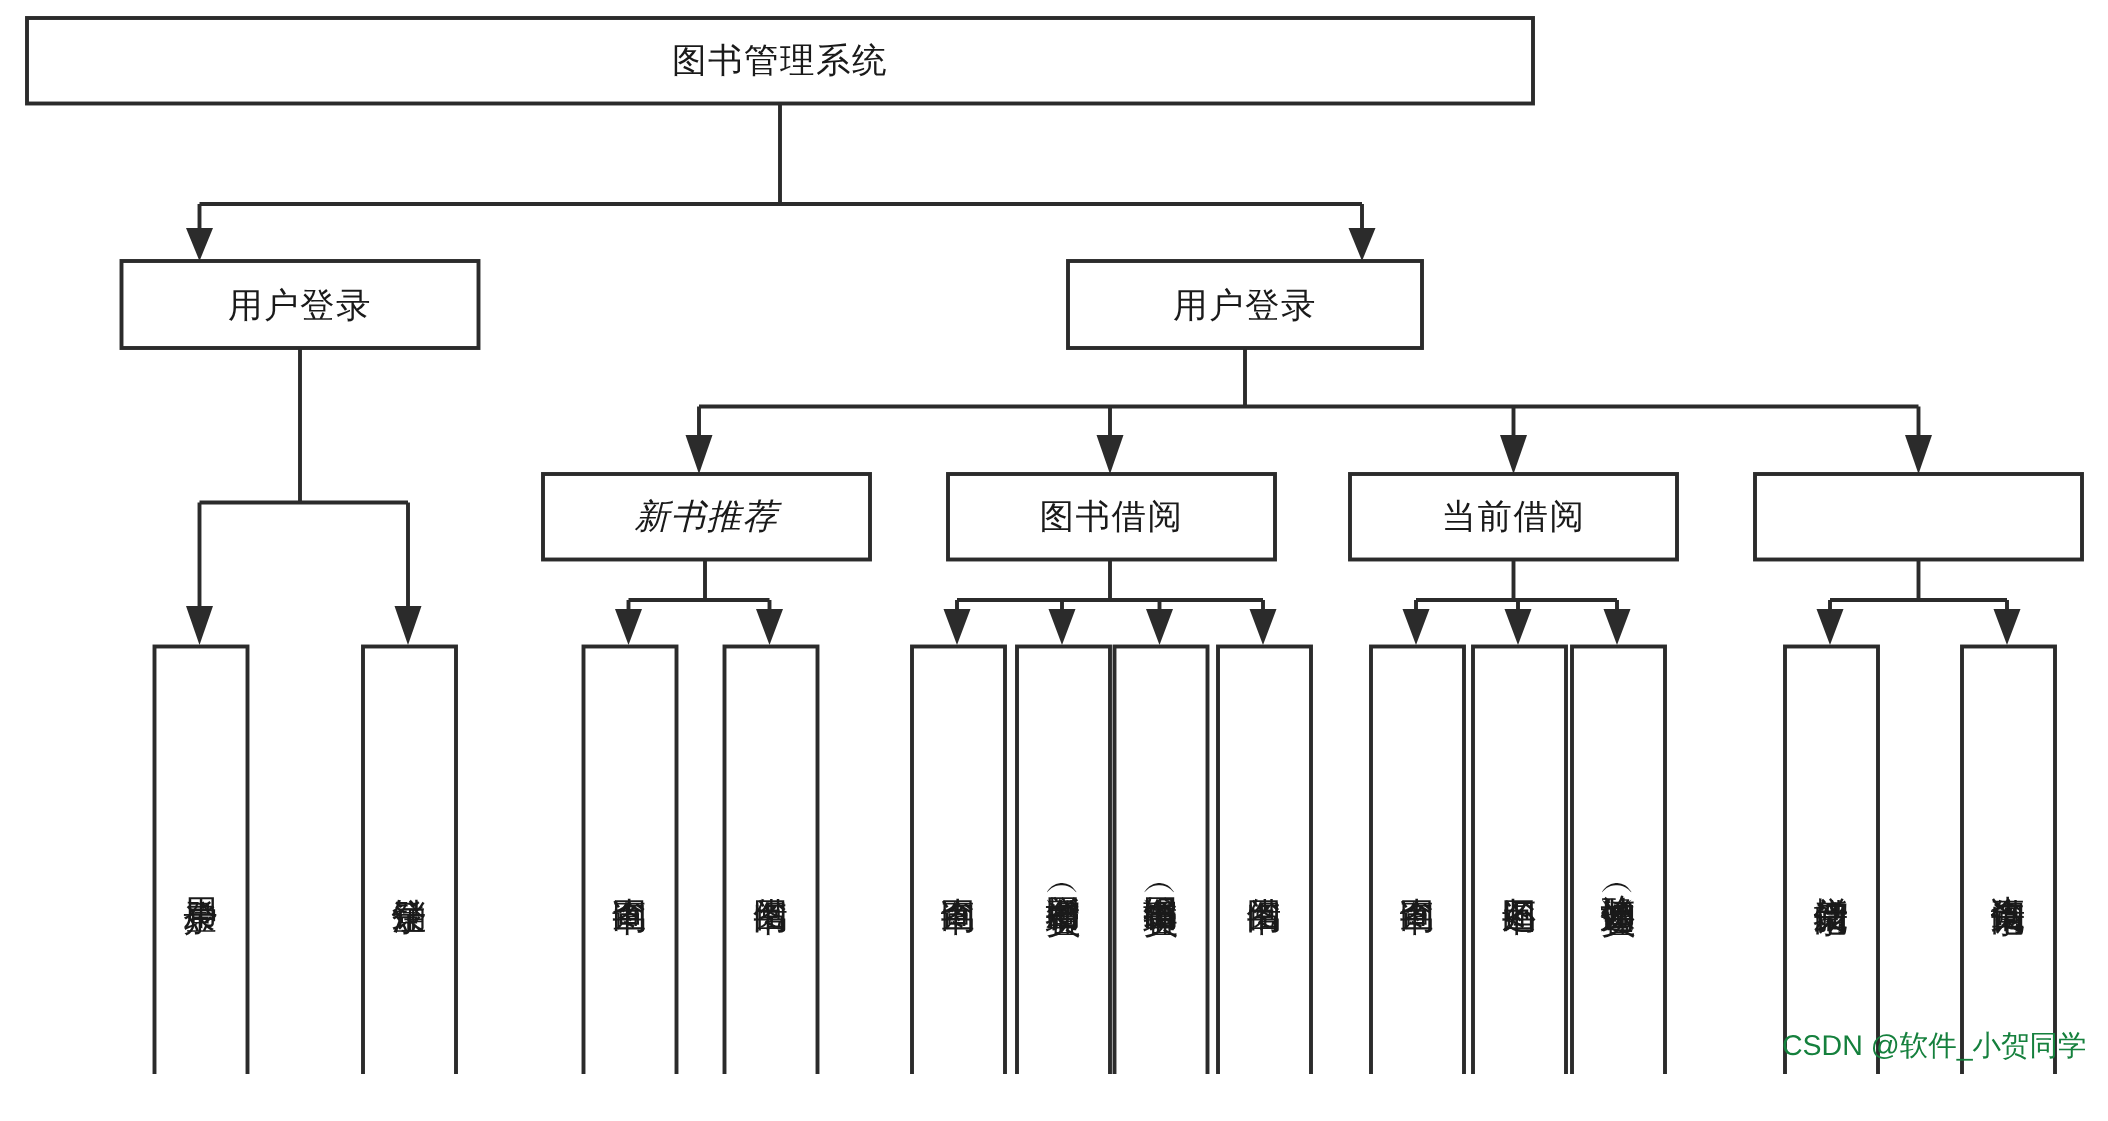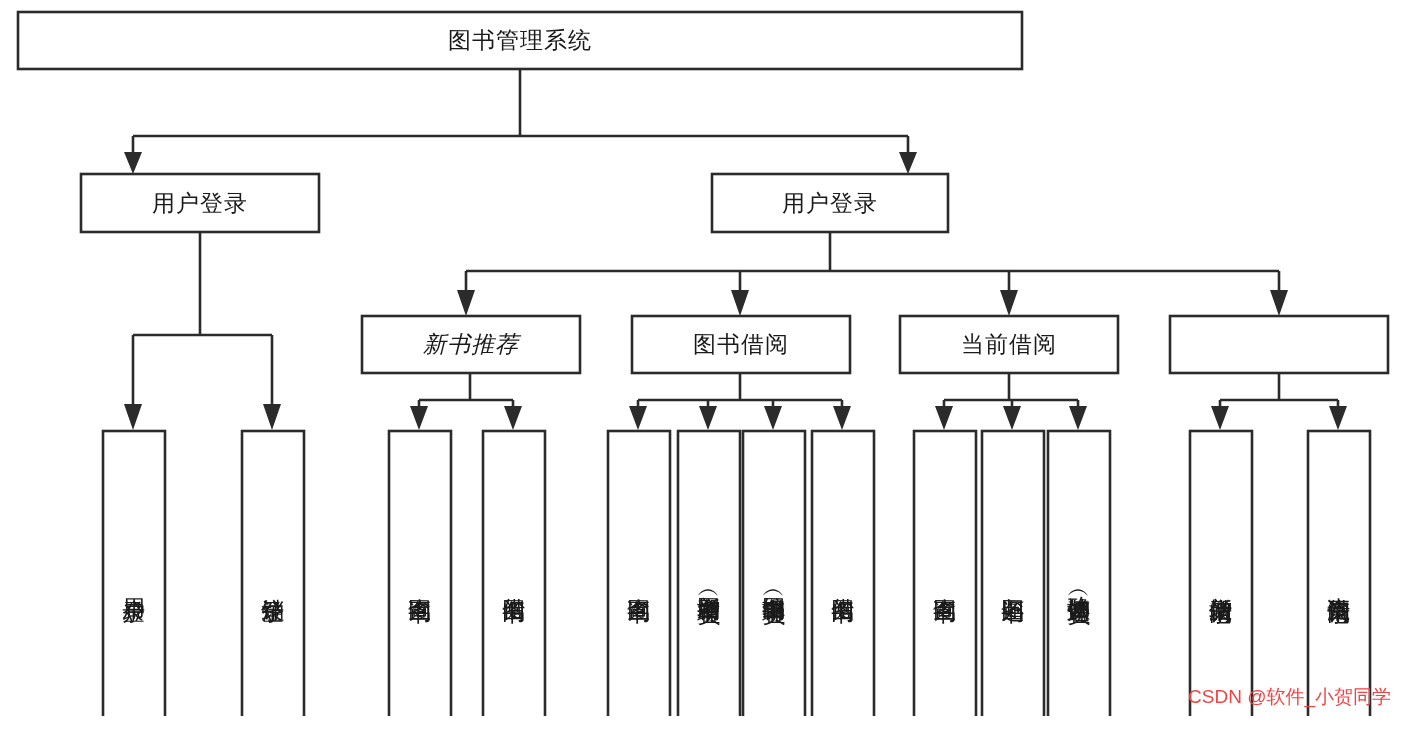--- a/index.html
+++ b/index.html
@@ -65,21 +65,21 @@
     letter-spacing: 1px;
     white-space: nowrap;
     pointer-events: none;
   }
   .watermark {
     position: absolute;
     right: 14px;
     bottom: 6px;
     font-family: "Liberation Sans", "DejaVu Sans", sans-serif;
     font-size: 19px;
-    color: #ef4444;
+    color: #15803d;
     white-space: nowrap;
     pointer-events: none;
     margin-left: 16px;
   }
 </style>
 </head>
 <body>
 
 <div id="diagram-root">
 

